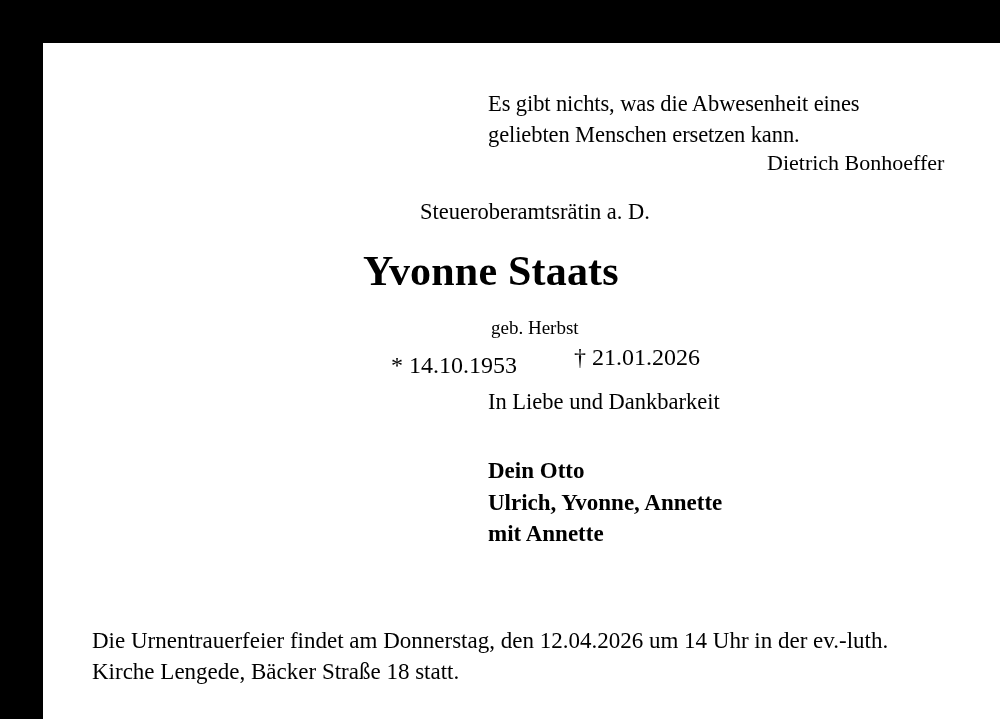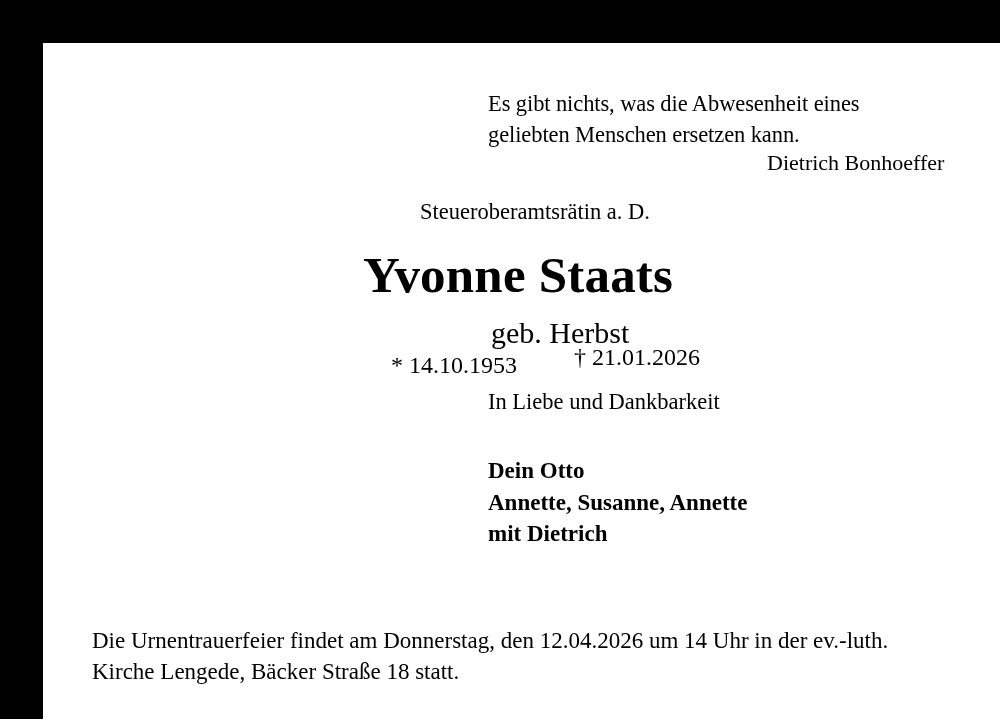--- a/index.html
+++ b/index.html
@@ -33,27 +33,27 @@
       letter-spacing: -0.1px;
     }
     .quote-author {
       font-size: 22px;
     }
     
     .title-prefix {
       font-size: 22.5px;
     }
     .deceased-name {
-      font-size: 51px;
+      font-size: 42px;
       font-weight: bold;
       letter-spacing: 0.2px;
       text-align: right;
     }
     .maiden-name {
-      font-size: 30px;
+      font-size: 19px;
     }
     .dates {
       font-size: 24px;
     }
     
     .dedication {
       font-size: 22.5px;
     }
     .mourner {
       font-size: 23px;
@@ -85,22 +85,22 @@
     <div class="abs title-prefix" style="left:365px; top:146px;">Steueroberamtsrätin a. D.</div>
     <div class="abs deceased-name" style="left:308px; top:195px;">Yvonne Staats</div>
     <div class="abs maiden-name" style="left:436px; top:263px;">geb. Herbst</div>
     <div class="abs dates" style="left:336px; top:298px;">* 14.10.1953</div>
     <div class="abs dates" style="left:519px; top:290px;">† 21.01.2026</div>
   </div>
 
   <div>
     <div class="abs dedication" style="left:433px; top:336px;">In Liebe und Dankbarkeit</div>
     <div class="abs mourner" style="left:433px; top:404px;">Dein Otto</div>
-    <div class="abs mourner" style="left:433px; top:436px;">Annette, Susanne, Annette</div>
-    <div class="abs mourner" style="left:433px; top:467px;">mit Dietrich</div>
+    <div class="abs mourner" style="left:433px; top:436px;">Ulrich, Yvonne, Annette</div>
+    <div class="abs mourner" style="left:433px; top:467px;">mit Annette</div>
   </div>
 
 
   <div>
     <div class="abs ceremony" style="left:37px; top:574px;">Die Urnentrauerfeier findet am Donnerstag, den 12.04.2026 um 14 Uhr in der ev.-luth.</div>
     <div class="abs ceremony" style="left:37px; top:605px;">Kirche Lengede, Bäcker Straße 18 statt.</div>
   </div>
 
 
 </div>

